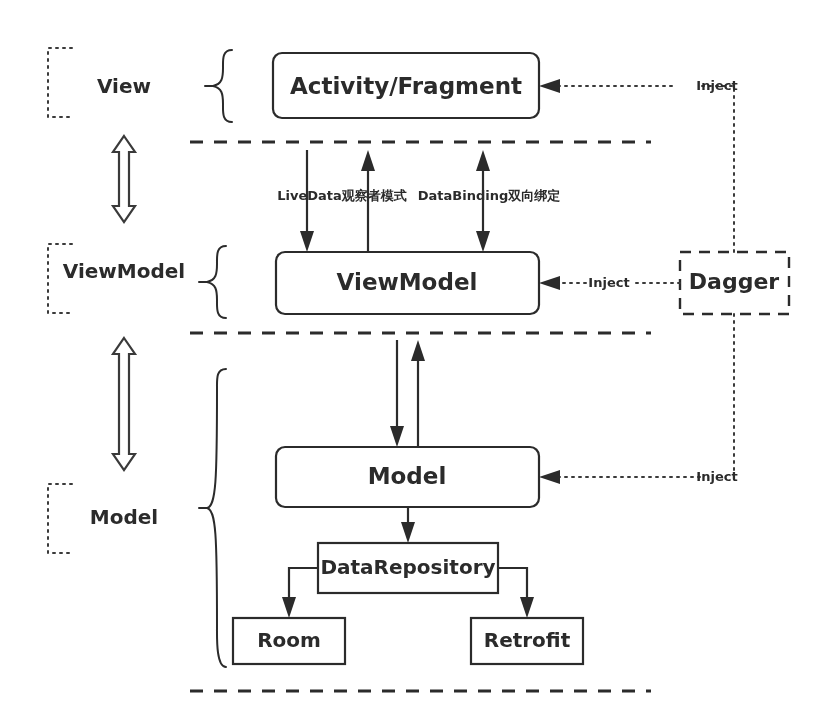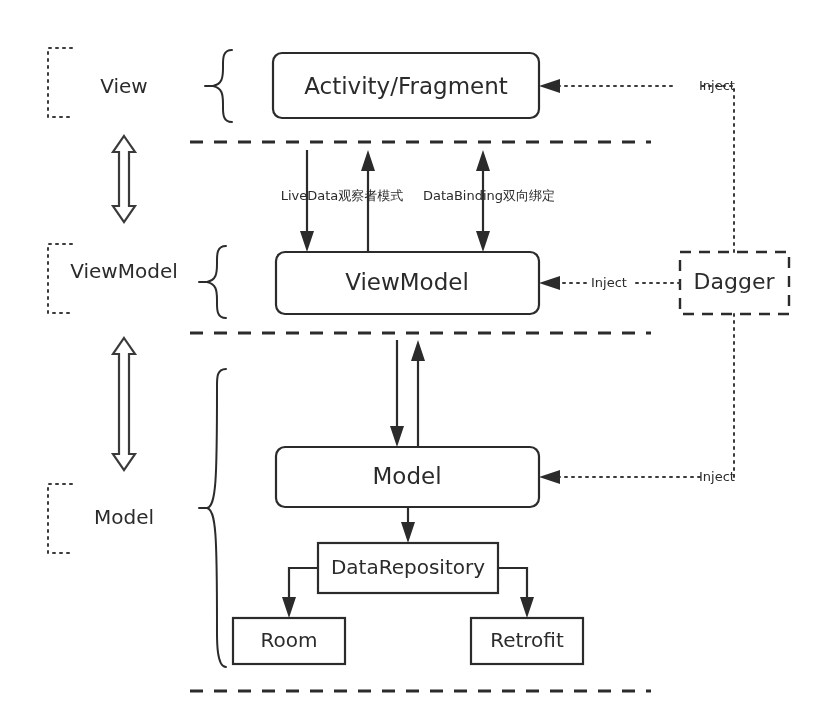--- a/index.html
+++ b/index.html
@@ -9,20 +9,21 @@
   }
   body {
     font-family: "DejaVu Sans", "Liberation Sans", sans-serif;
   }
   #diagram-root {
     position: relative;
     width: 819px;
     height: 720px;
     background: #ffffff;
     overflow: hidden;
+    font-weight: bold;
   }
   #diagram-svg {
     position: absolute;
     top: 0;
     left: 0;
     width: 819px;
     height: 721px;
   }
   .node-text {
     font-family: "DejaVu Sans", "Liberation Sans", sans-serif;

